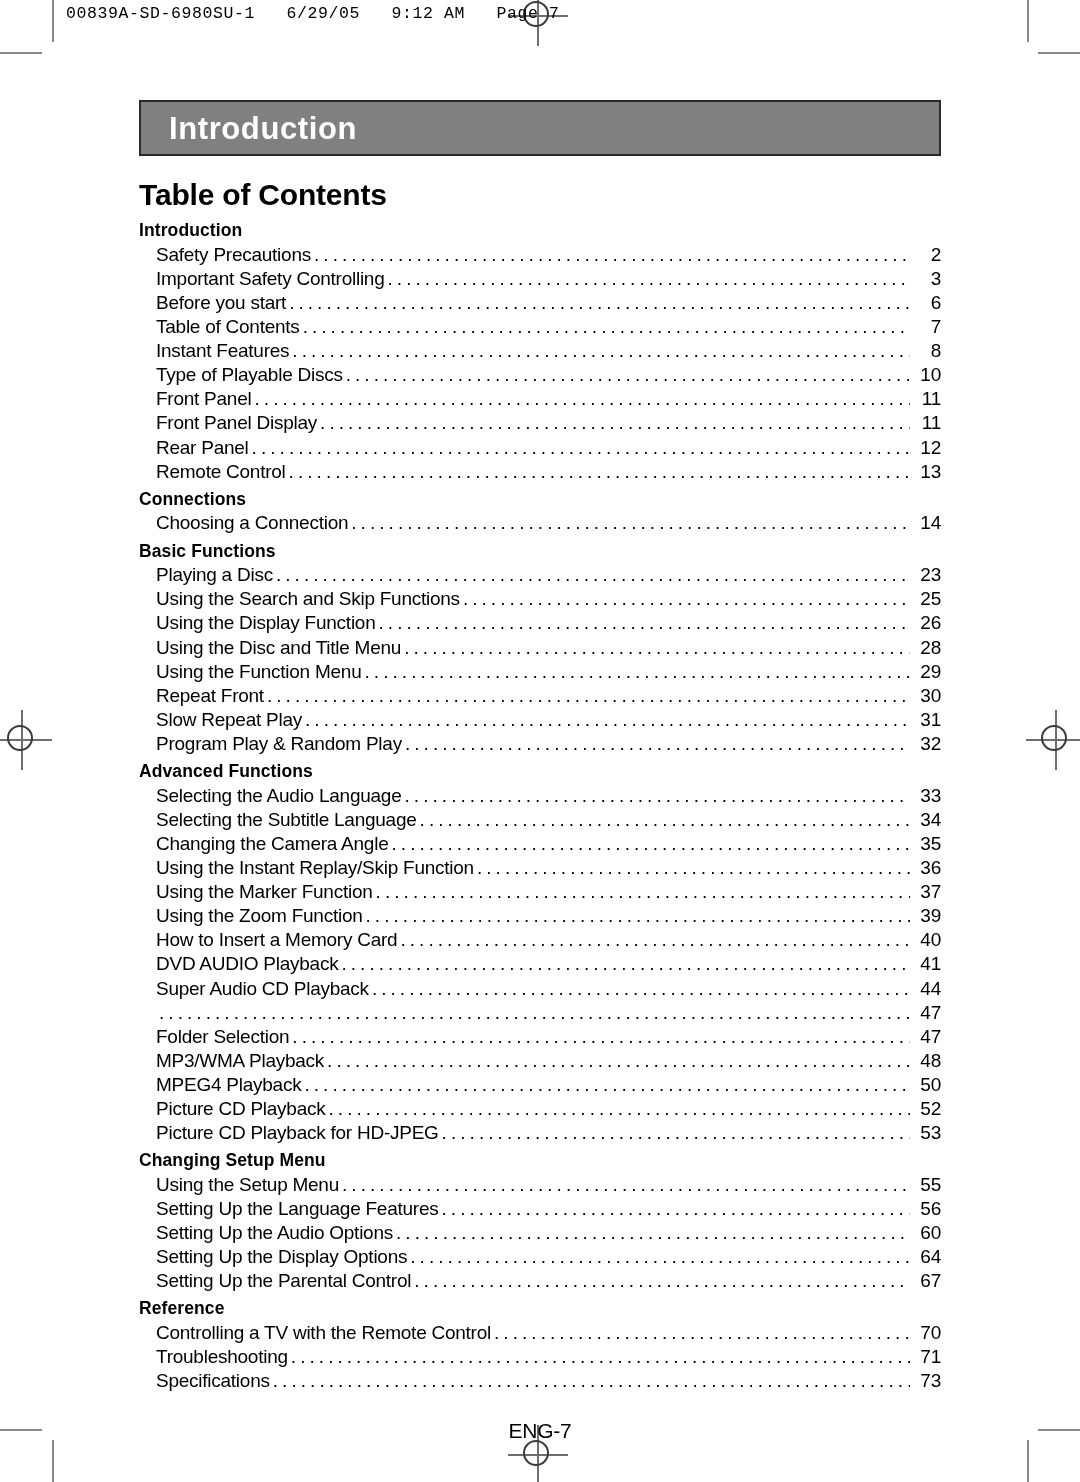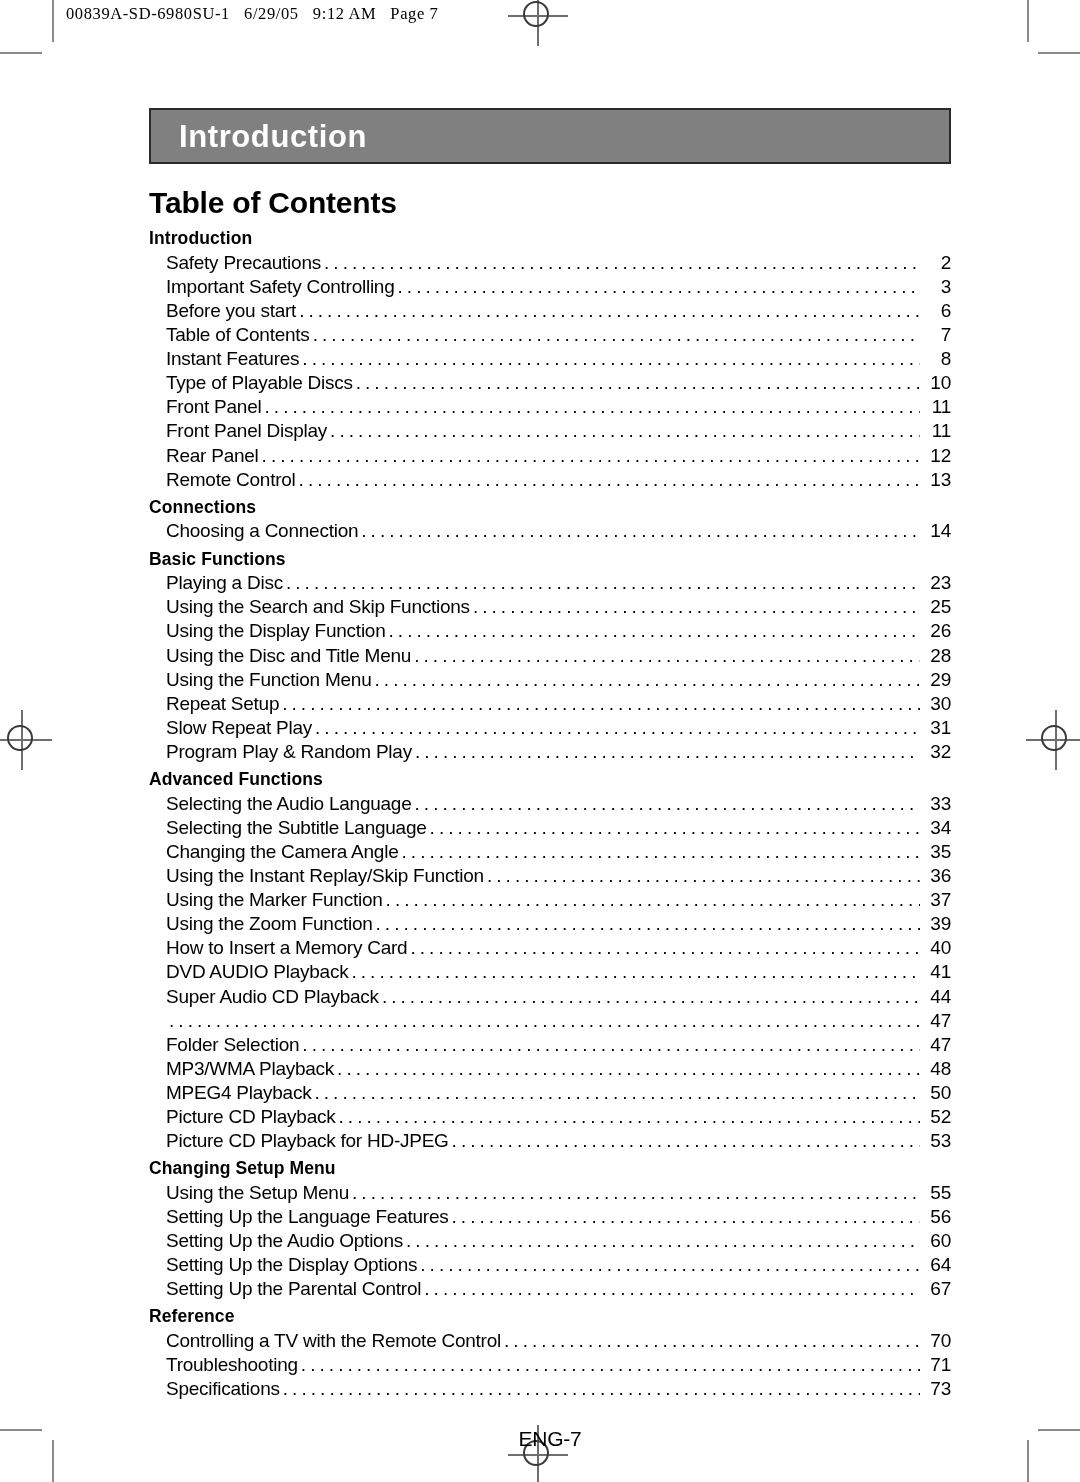--- a/index.html
+++ b/index.html
@@ -63,34 +63,33 @@
   .rm-top    { left: 508px;  top: -14px; }
   .rm-bottom { left: 508px;  top: 1425px; }
   .rm-left   { left: -8px;   top: 710px; }
   .rm-right  { left: 1026px; top: 710px; }
 
   
   .slug {
     position: absolute;
     left: 66px;
     top: 4px;
-    font-family: Liberation Serif, serif;
+    font-family: Liberation Mono, monospace;
     font-size: 16.5px;
     letter-spacing: 0.6px;
     white-space: pre;
     color: #000;
   }
 
   
   .page {
     position: absolute;
     left: 139px;
-    top: 108px;
+    top: 100px;
     width: 802px;
-    margin-left: 10px;
   }
 
   .chapter-banner {
     height: 56px;
     background: #808080;
     border: 2px solid #2b2b2b;
     box-sizing: border-box;
     display: flex;
     align-items: center;
   }
@@ -286,21 +285,21 @@
           <span class="entry-label">Using the Disc and Title Menu</span>
           <span class="leader" aria-hidden="true">............................................................................................................................................................................................................................</span>
           <span class="entry-page">28</span>
         </div>
         <div class="toc-row">
           <span class="entry-label">Using the Function Menu</span>
           <span class="leader" aria-hidden="true">............................................................................................................................................................................................................................</span>
           <span class="entry-page">29</span>
         </div>
         <div class="toc-row">
-          <span class="entry-label">Repeat Setup</span>
+          <span class="entry-label">Repeat Front</span>
           <span class="leader" aria-hidden="true">............................................................................................................................................................................................................................</span>
           <span class="entry-page">30</span>
         </div>
         <div class="toc-row">
           <span class="entry-label">Slow Repeat Play</span>
           <span class="leader" aria-hidden="true">............................................................................................................................................................................................................................</span>
           <span class="entry-page">31</span>
         </div>
         <div class="toc-row">
           <span class="entry-label">Program Play &amp; Random Play</span>

